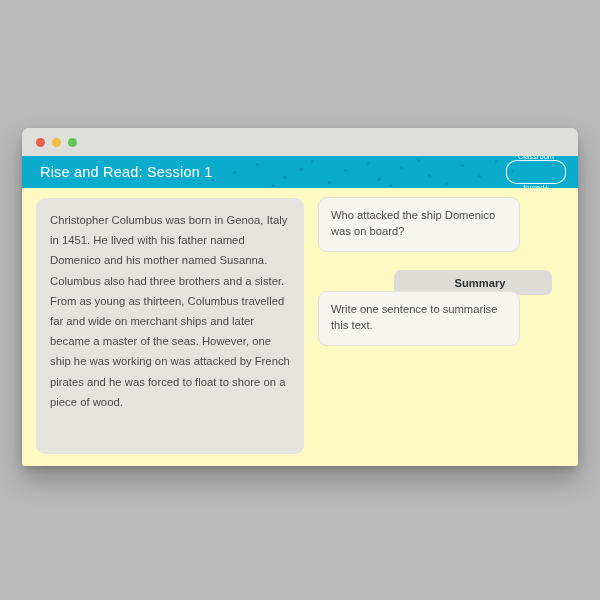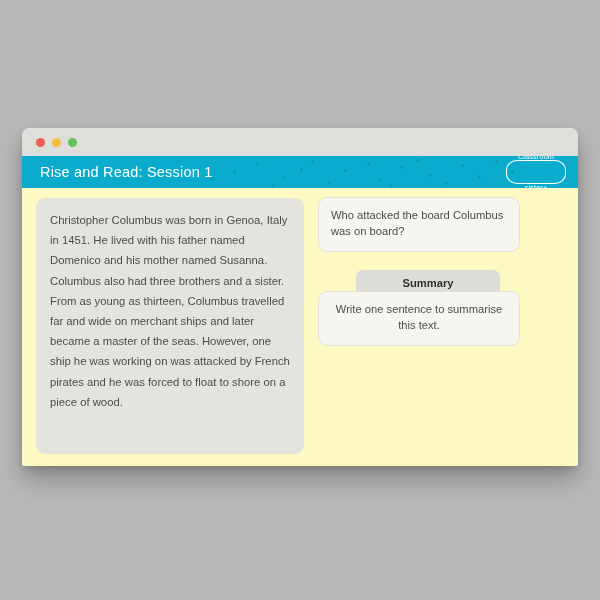--- a/index.html
+++ b/index.html
@@ -150,36 +150,36 @@
     border-radius: 7px;
     display: flex;
     align-items: center;
     justify-content: center;
     font-size: 11.2px;
     font-weight: bold;
     color: #2e3132;
     position: relative;
     z-index: 1;
   }
-  .pill.shift { margin-left: 38px; }
+  .pill.shift { margin-left: 76px; padding-left: 14px; }
 
   .qcard {
     background: #f6f5ef;
     border: 1px solid #e2e1d8;
     border-radius: 9px;
     margin-top: -4px;
     padding: 10px 12px 12px 12px;
     color: #4c4c4c;
     font-size: 11.2px;
     line-height: 15.5px;
     position: relative;
     z-index: 2;
   }
   .qcard.w1 { width: 176px; }
-  .qcard.w2 { width: 176px; text-align: center; }
+  .qcard.w2 { width: 176px; }
   .qcard p { margin: 0; }
 </style>
 </head>
 <body>
 
 <div class="window">
 
   <div class="titlebar">
     <span class="dot red"></span>
     <span class="dot yellow"></span>
@@ -205,36 +205,36 @@
       <i style="left:38%;top:48%"></i>
         <i style="left:45%;top:86%"></i>
       <i style="left:50%;top:36%"></i>
         <i style="left:66%;top:88%"></i>
       <i style="left:88%;top:44%"></i>
         <i style="left:34%;top:70%"></i>
     </div>
     <div class="apptitle">Rise and Read: Session 1</div>
     <div class="logo">
       <span class="l1">Classroom</span>
-      <span class="l2">sister+</span>
+      <span class="l2">forced+</span>
     </div>
   </div>
 
   <div class="content">
 
     <div class="passage">
       <p>Christopher Columbus was born in Genoa, Italy in 1451. He lived with his father named Domenico and his mother named Susanna. Columbus also had three brothers and a sister.</p>
       <p>From as young as thirteen, Columbus travelled far and wide on merchant ships and later became a master of the seas. However, one ship he was working on was attacked by French pirates and he was forced to float to shore on a piece of wood.</p>
     </div>
 
     <div class="questions">
 
       <div class="qblock">
         <div class="qcard w1">
-          <p>Who attacked the board Columbus was on board?</p>
+          <p>Who attacked the ship Domenico was on board?</p>
         </div>
       </div>
 
       <div class="qblock">
         <div class="pill shift">Summary</div>
         <div class="qcard w2">
           <p>Write one sentence to summarise this text.</p>
         </div>
       </div>
     </div>

